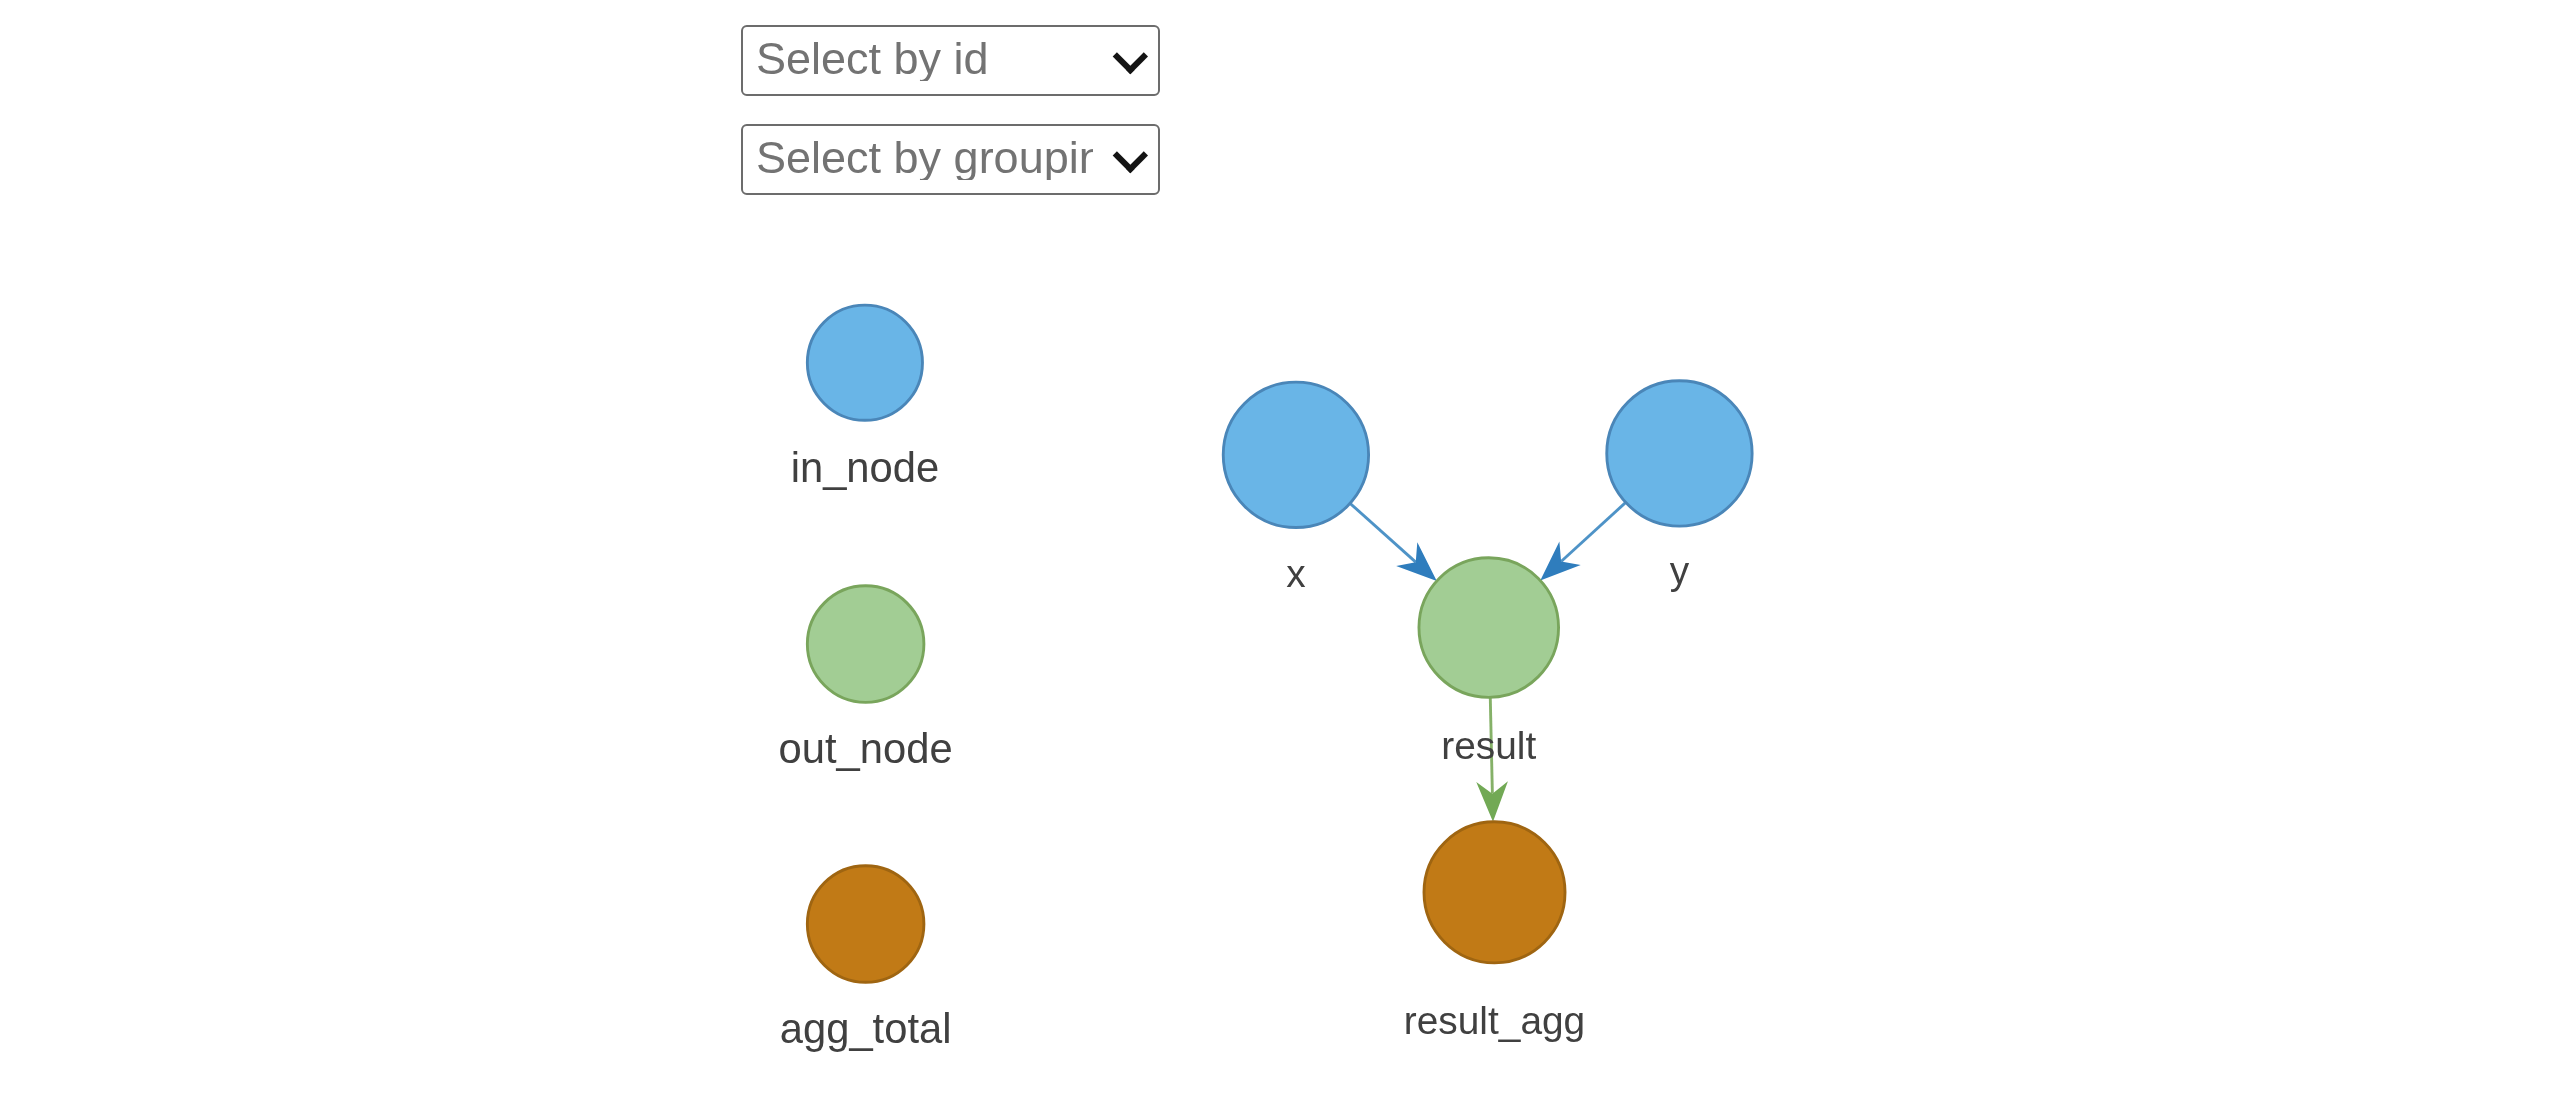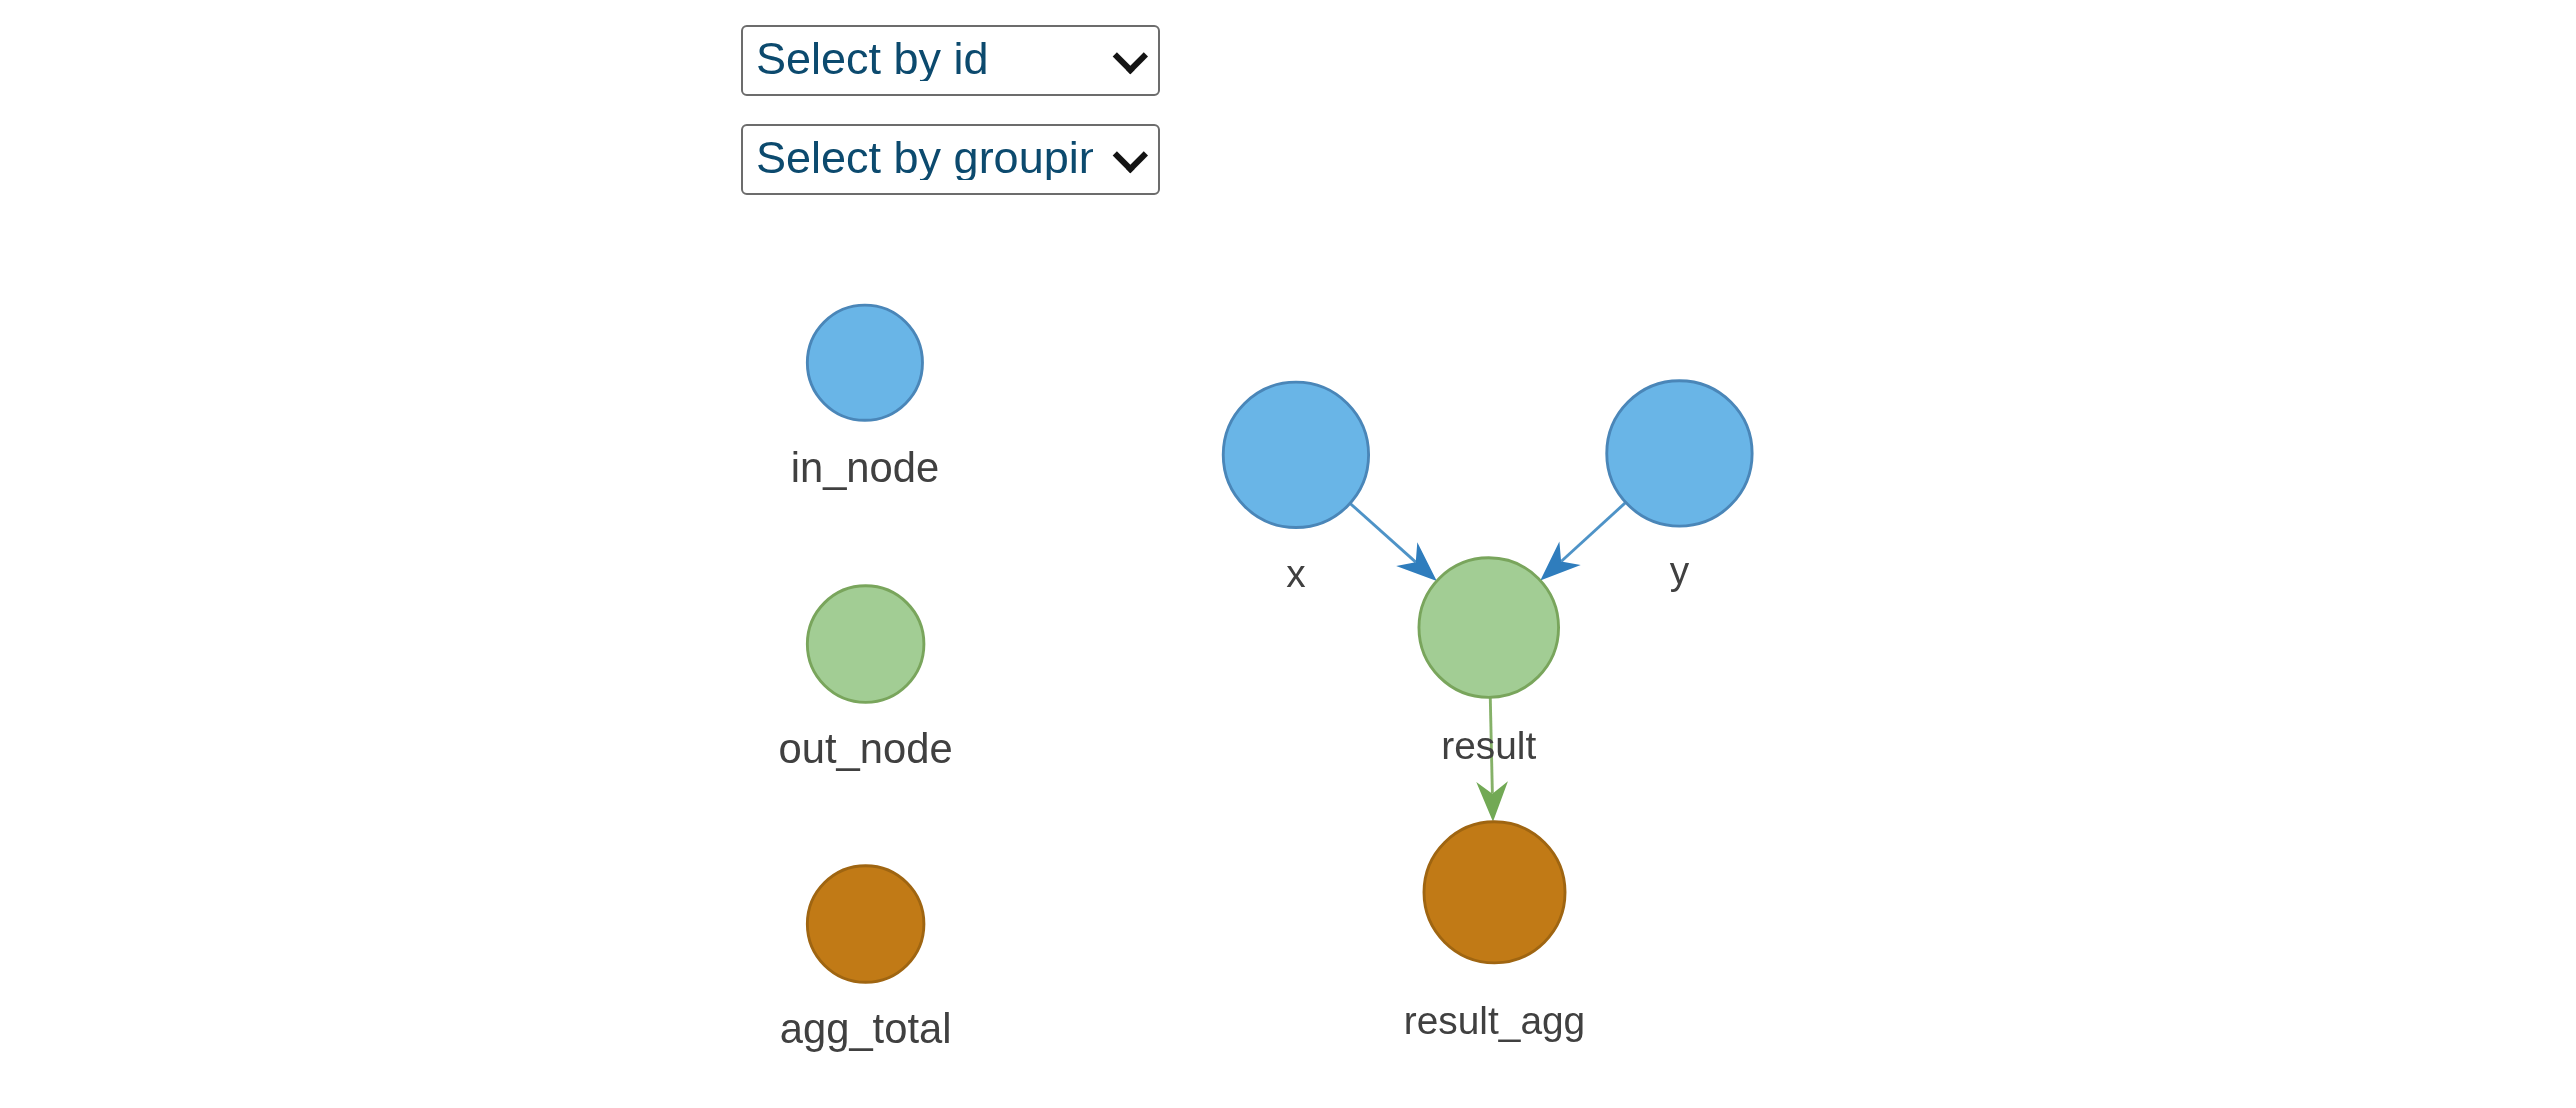--- a/index.html
+++ b/index.html
@@ -8,21 +8,21 @@
   .stage{position:absolute;left:0;top:0;width:2576px;height:1109px;background:#ffffff;}
 
   
   .select-wrap{position:absolute;left:741px;width:419px;height:71px;}
   .select-wrap.first{top:25px;}
   .select-wrap.second{top:124px;}
   select.sel{
     -webkit-appearance:none;appearance:none;
     width:100%;height:100%;
     border:2.9px solid #6c6c6c;border-radius:5.8px;
-    background:#ffffff;color:#0c4a6e;
+    background:#ffffff;color:#737373;
     font-family:"Liberation Sans",sans-serif;
     font-size:45px;line-height:1;
     padding:0 65px 4.3px 13px;
     outline:none;
   }
   .chev{
     position:absolute;right:17.3px;top:18.7px;
     width:18.7px;height:18.7px;
     border-right:6.5px solid #141414;border-bottom:6.5px solid #141414;
     transform:rotate(45deg);

